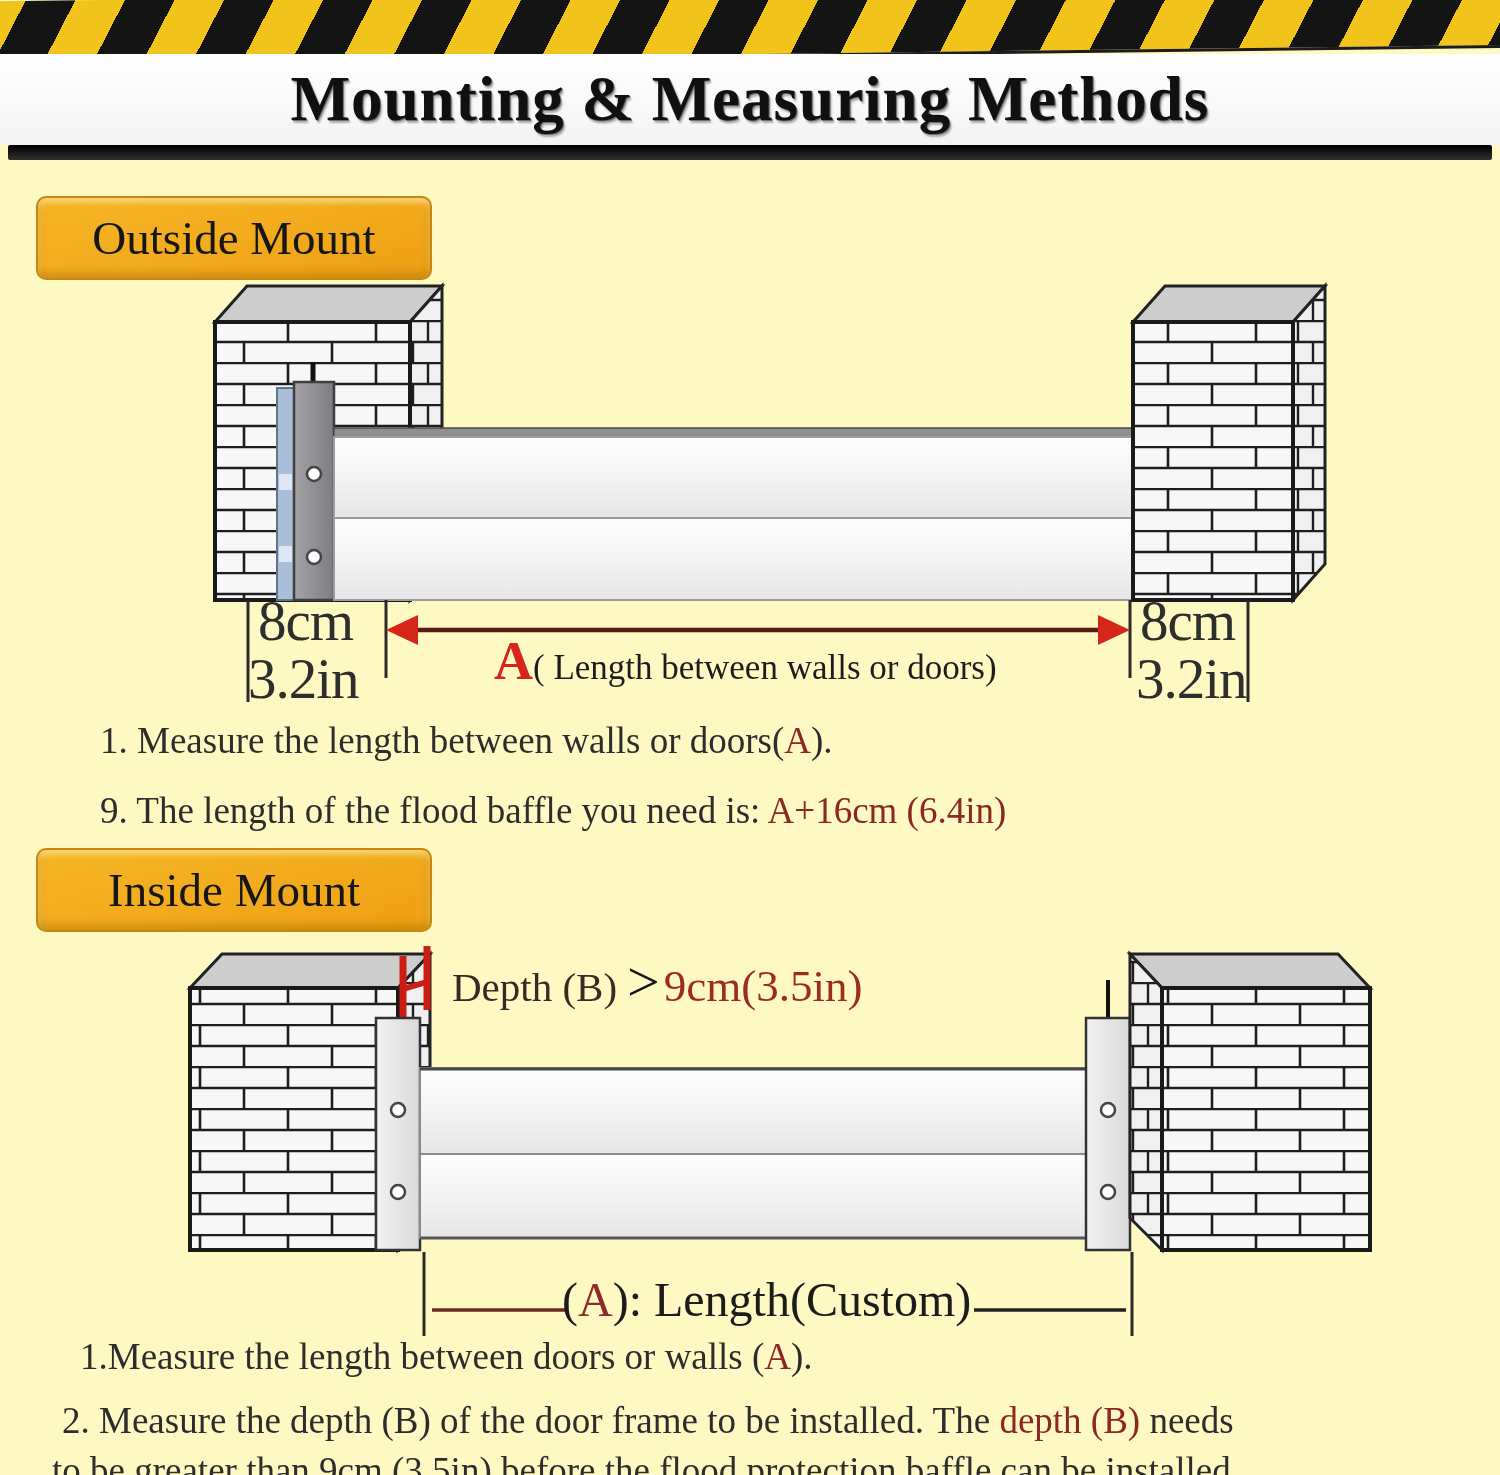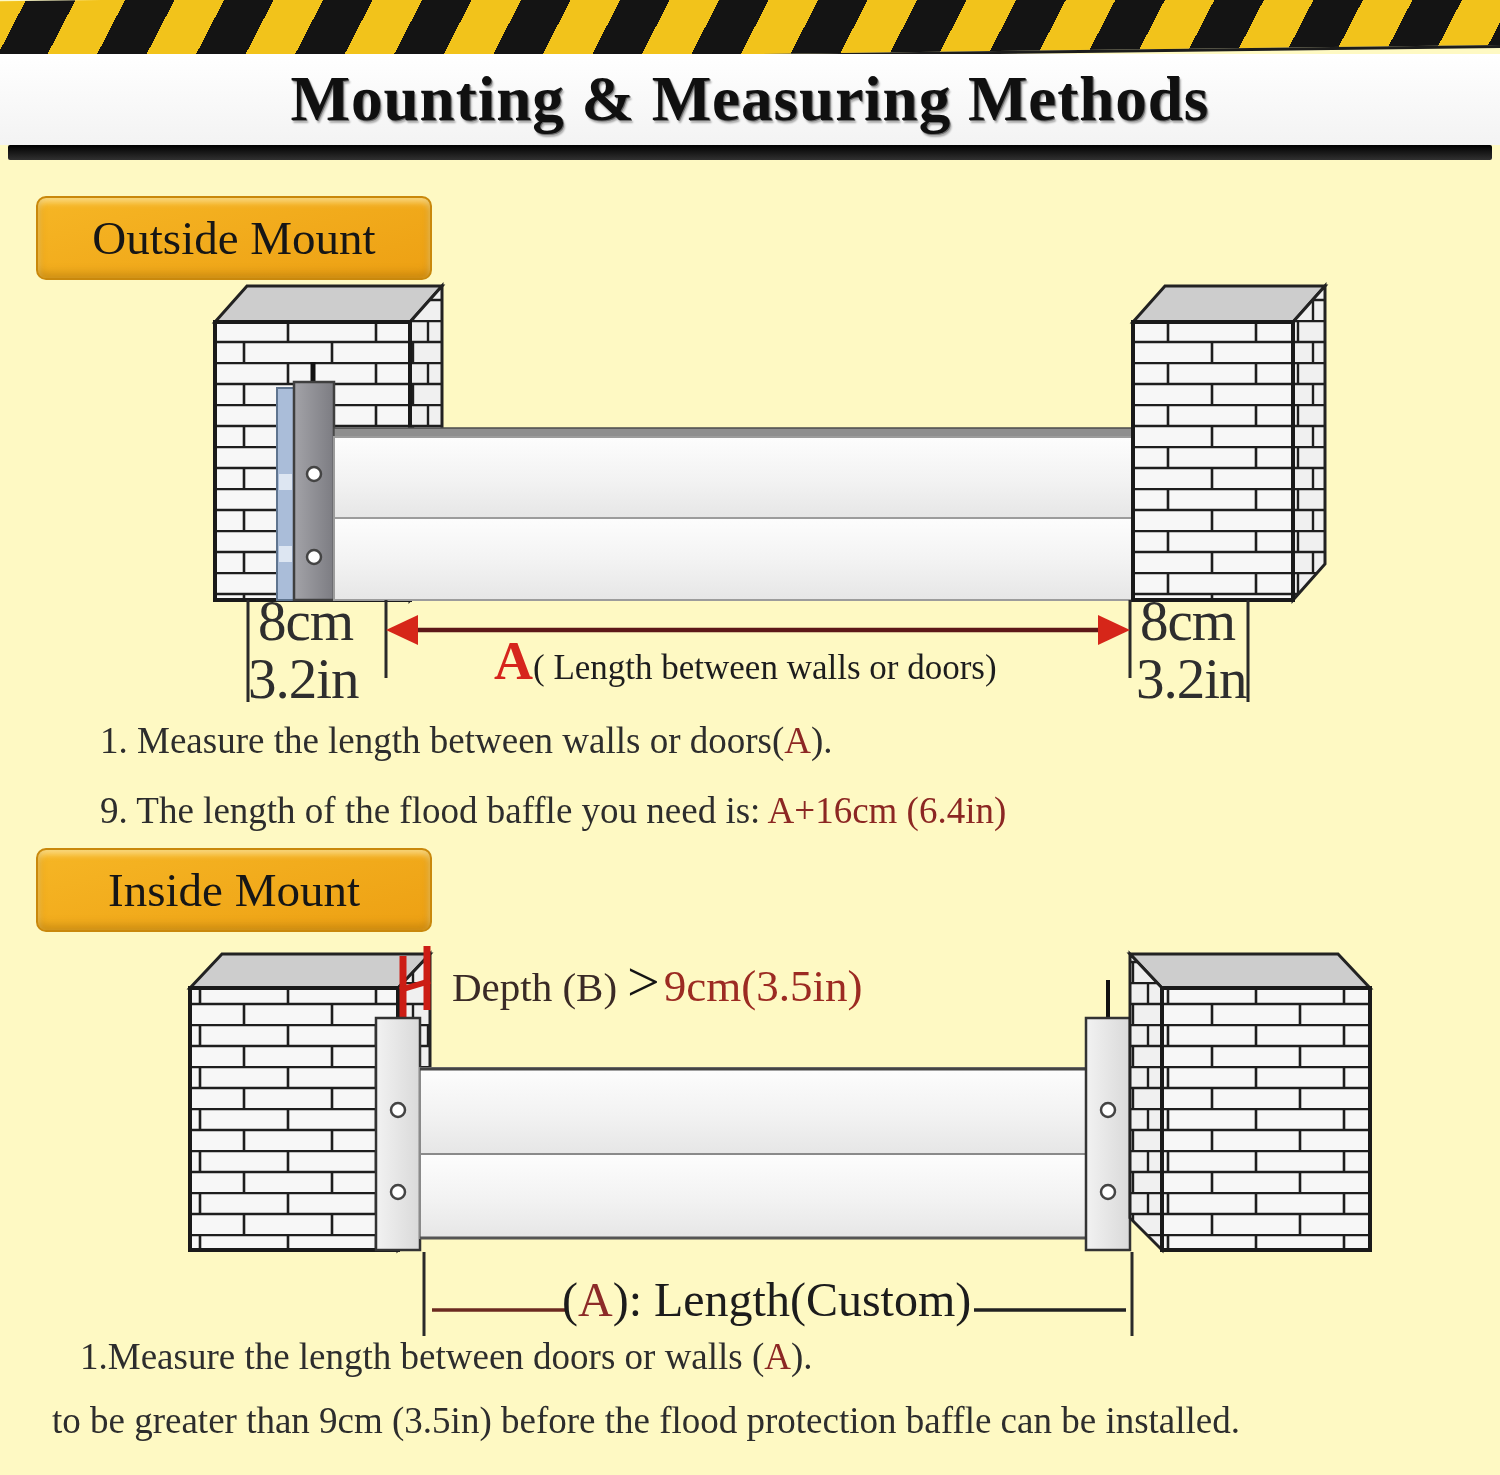--- a/index.html
+++ b/index.html
@@ -245,16 +245,17 @@
   </div>
 
   <div class="len-label">
     <span>(</span>
       <span class="a">A</span>
       <span>): Length(Custom)</span>
   </div>
 
   <div class="steps steps-in">
     <p class="p1"><span>1.Measure the length between doors or walls (</span><span class="dred">A</span><span>).</span></p>
+    <p class="p2"><span>2. Measure the depth (B) of the door frame to be installed. The </span><span class="dred">depth (B)</span><span> needs</span></p>
     <p class="p3"><span>to be greater than 9cm (3.5in) before the flood protection baffle can be installed.</span><span class="dred"></span><span></span></p>
   </div>
 
 </div>
 
 </body></html>

